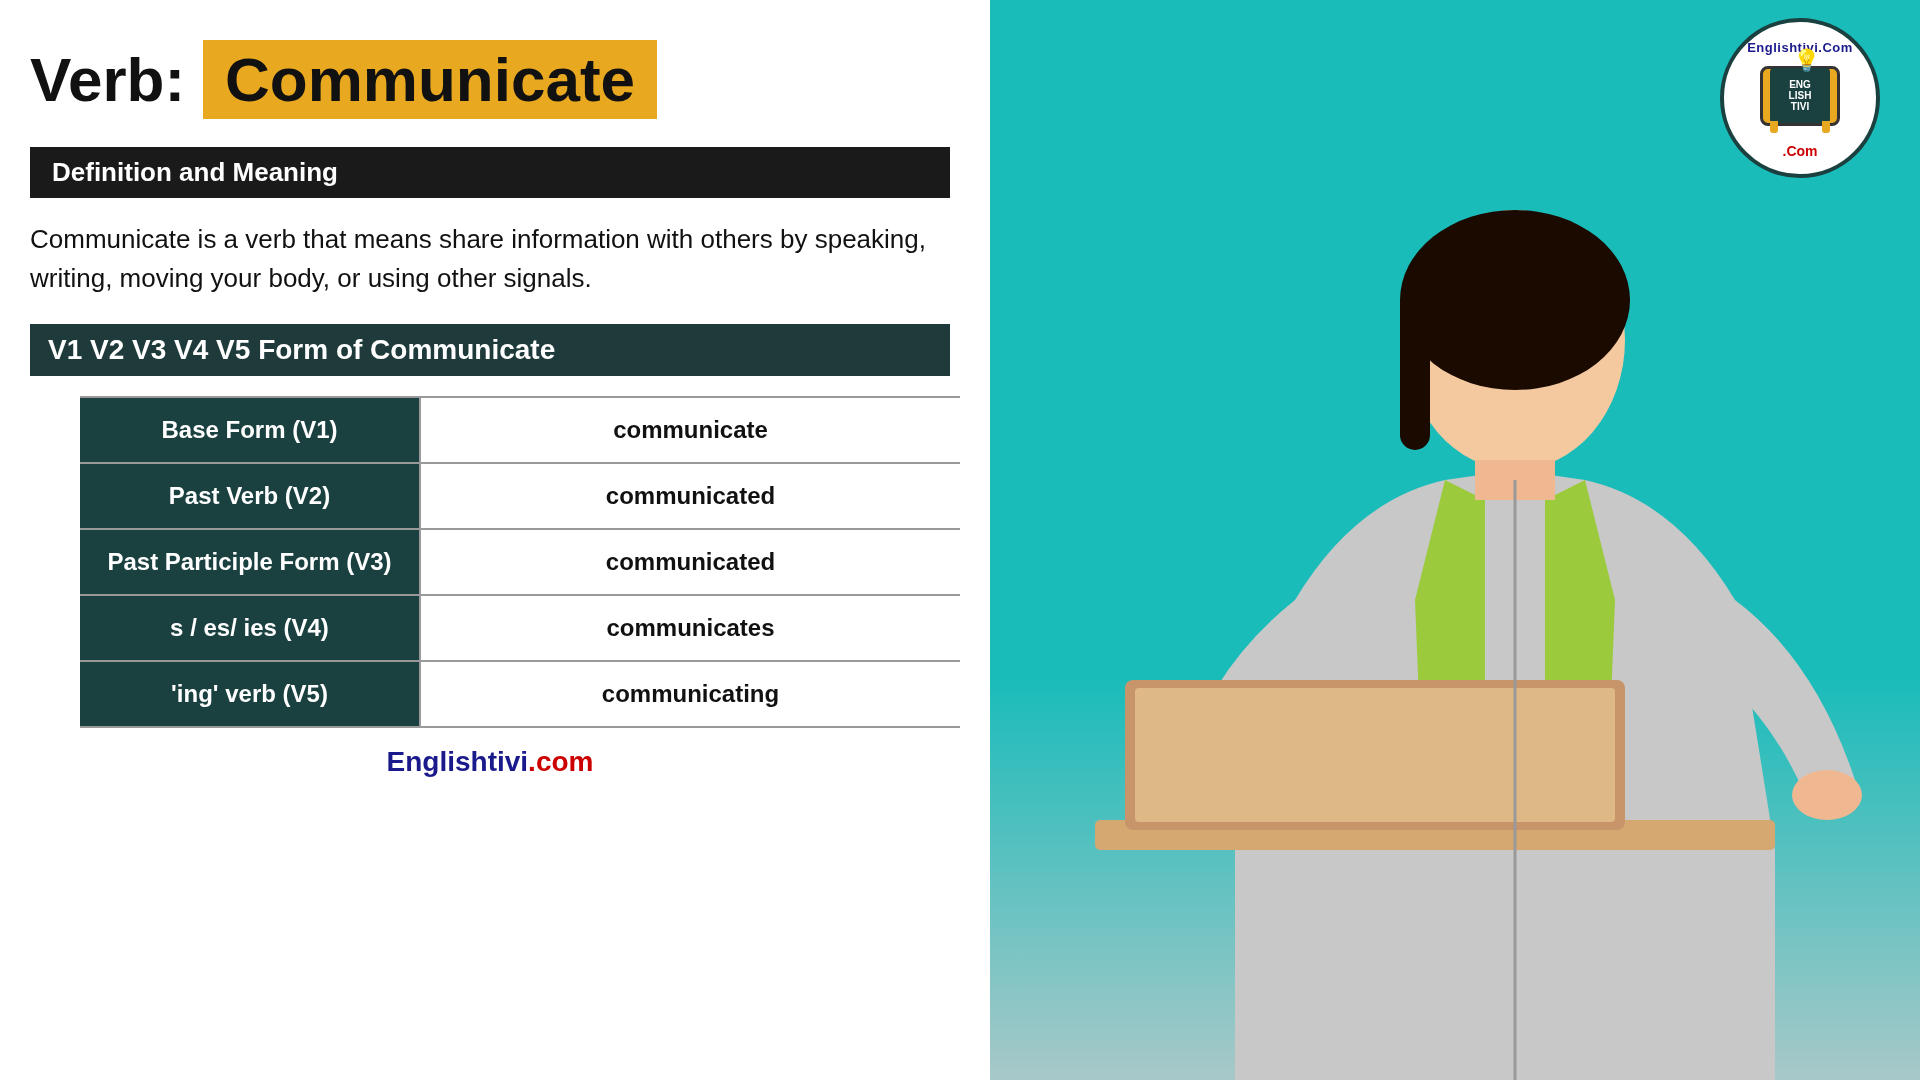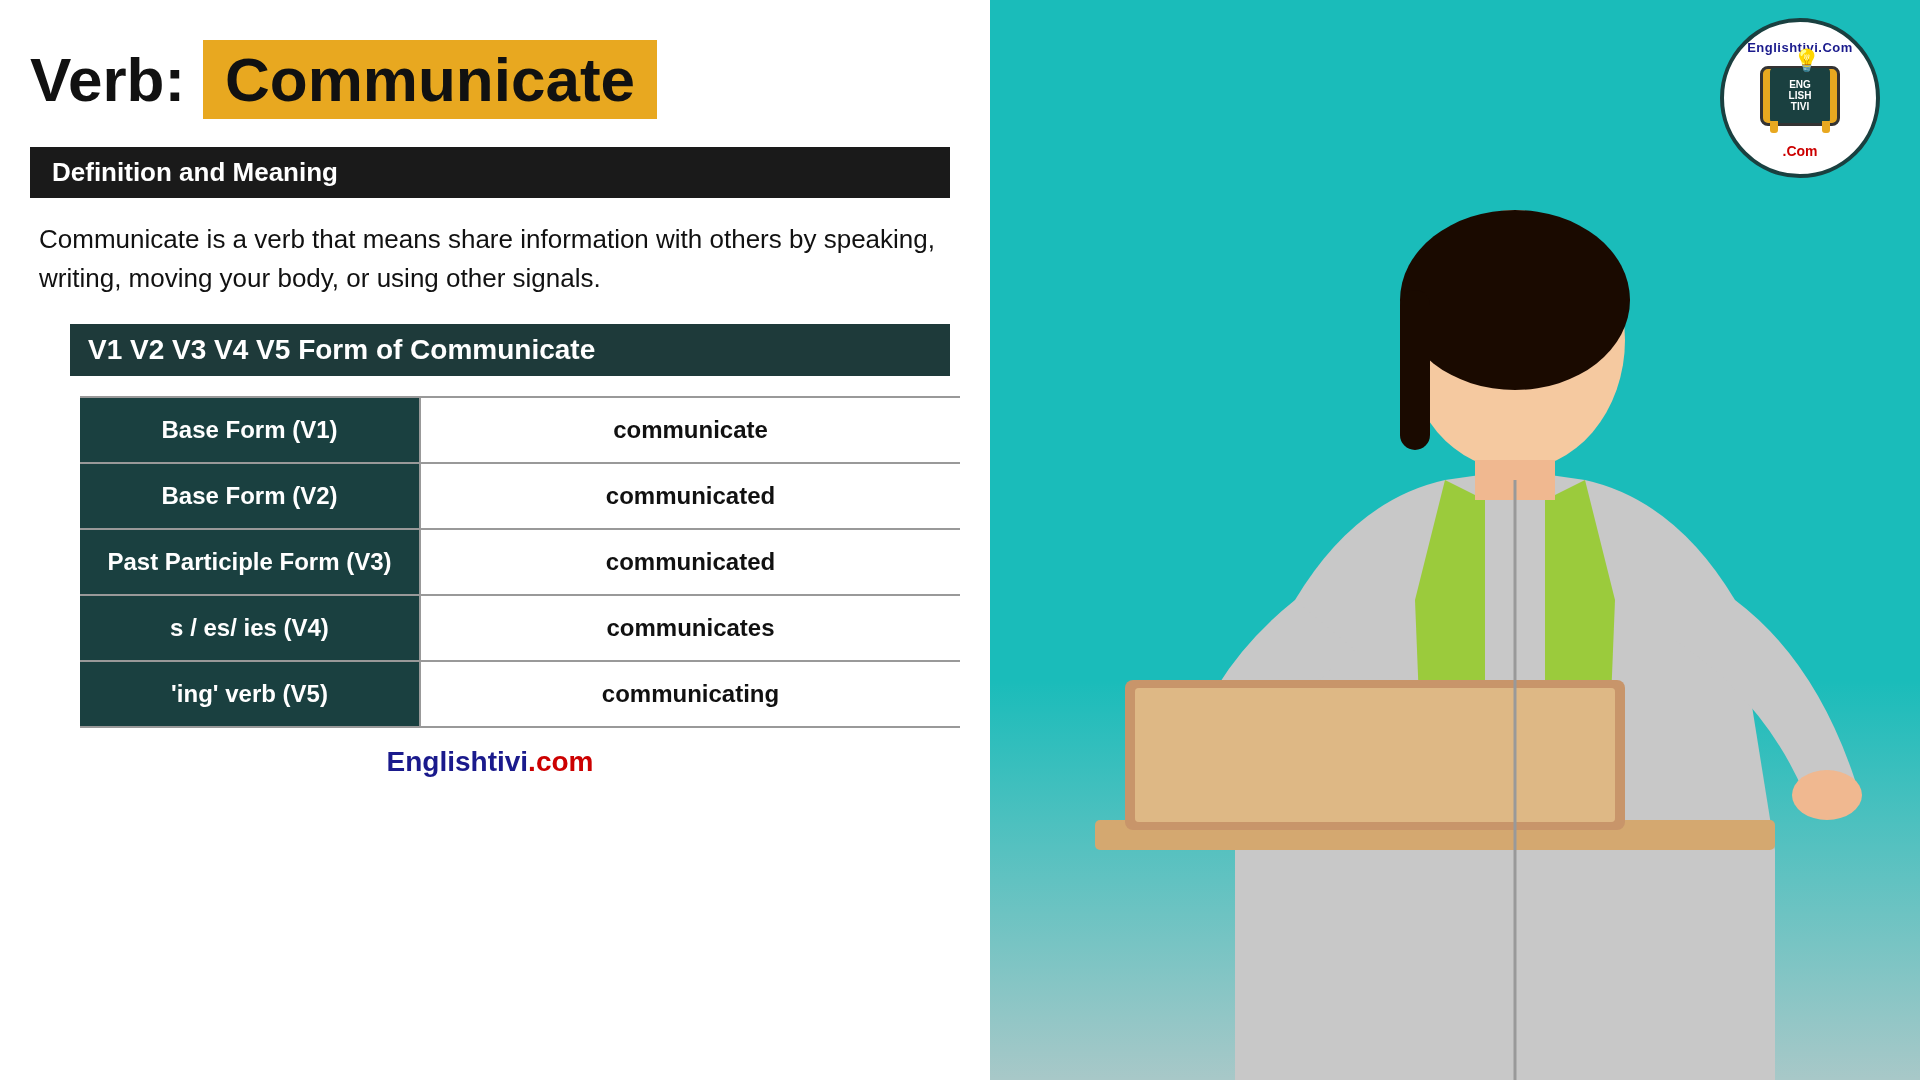--- a/index.html
+++ b/index.html
@@ -69,34 +69,32 @@
       margin-bottom: 22px;
     }
 
     
     .description {
       font-size: 26px;
       color: #111;
       line-height: 1.5;
       font-family: Arial, sans-serif;
       margin-bottom: 26px;
-      margin-left: 9px;
     }
 
     
     .v-form-badge {
       background: #1e3a3a;
       color: #fff;
       padding: 10px 18px;
       display: inline-block;
       font-size: 28px;
       font-weight: 700;
       font-family: Arial, sans-serif;
       margin-bottom: 20px;
-      margin-left: 40px;
     }
 
     
     .verb-table {
       width: 880px;
       border-collapse: collapse;
       margin-left: 50px;
     }
 
     .verb-table tr {
@@ -286,21 +284,21 @@
 
   <div class="v-form-badge">V1 V2 V3 V4 V5 Form of Communicate</div>
 
   <table class="verb-table">
     <tbody id="verb-table-body">
     <tr>
           <td class="label-cell">Base Form (V1)</td>
           <td class="value-cell">communicate</td>
         </tr>
         <tr>
-          <td class="label-cell">Base Form (V2)</td>
+          <td class="label-cell">Past Verb (V2)</td>
           <td class="value-cell">communicated</td>
         </tr>
         <tr>
           <td class="label-cell">Past Participle Form (V3)</td>
           <td class="value-cell">communicated</td>
         </tr>
         <tr>
           <td class="label-cell">s / es/ ies (V4)</td>
           <td class="value-cell">communicates</td>
         </tr>

